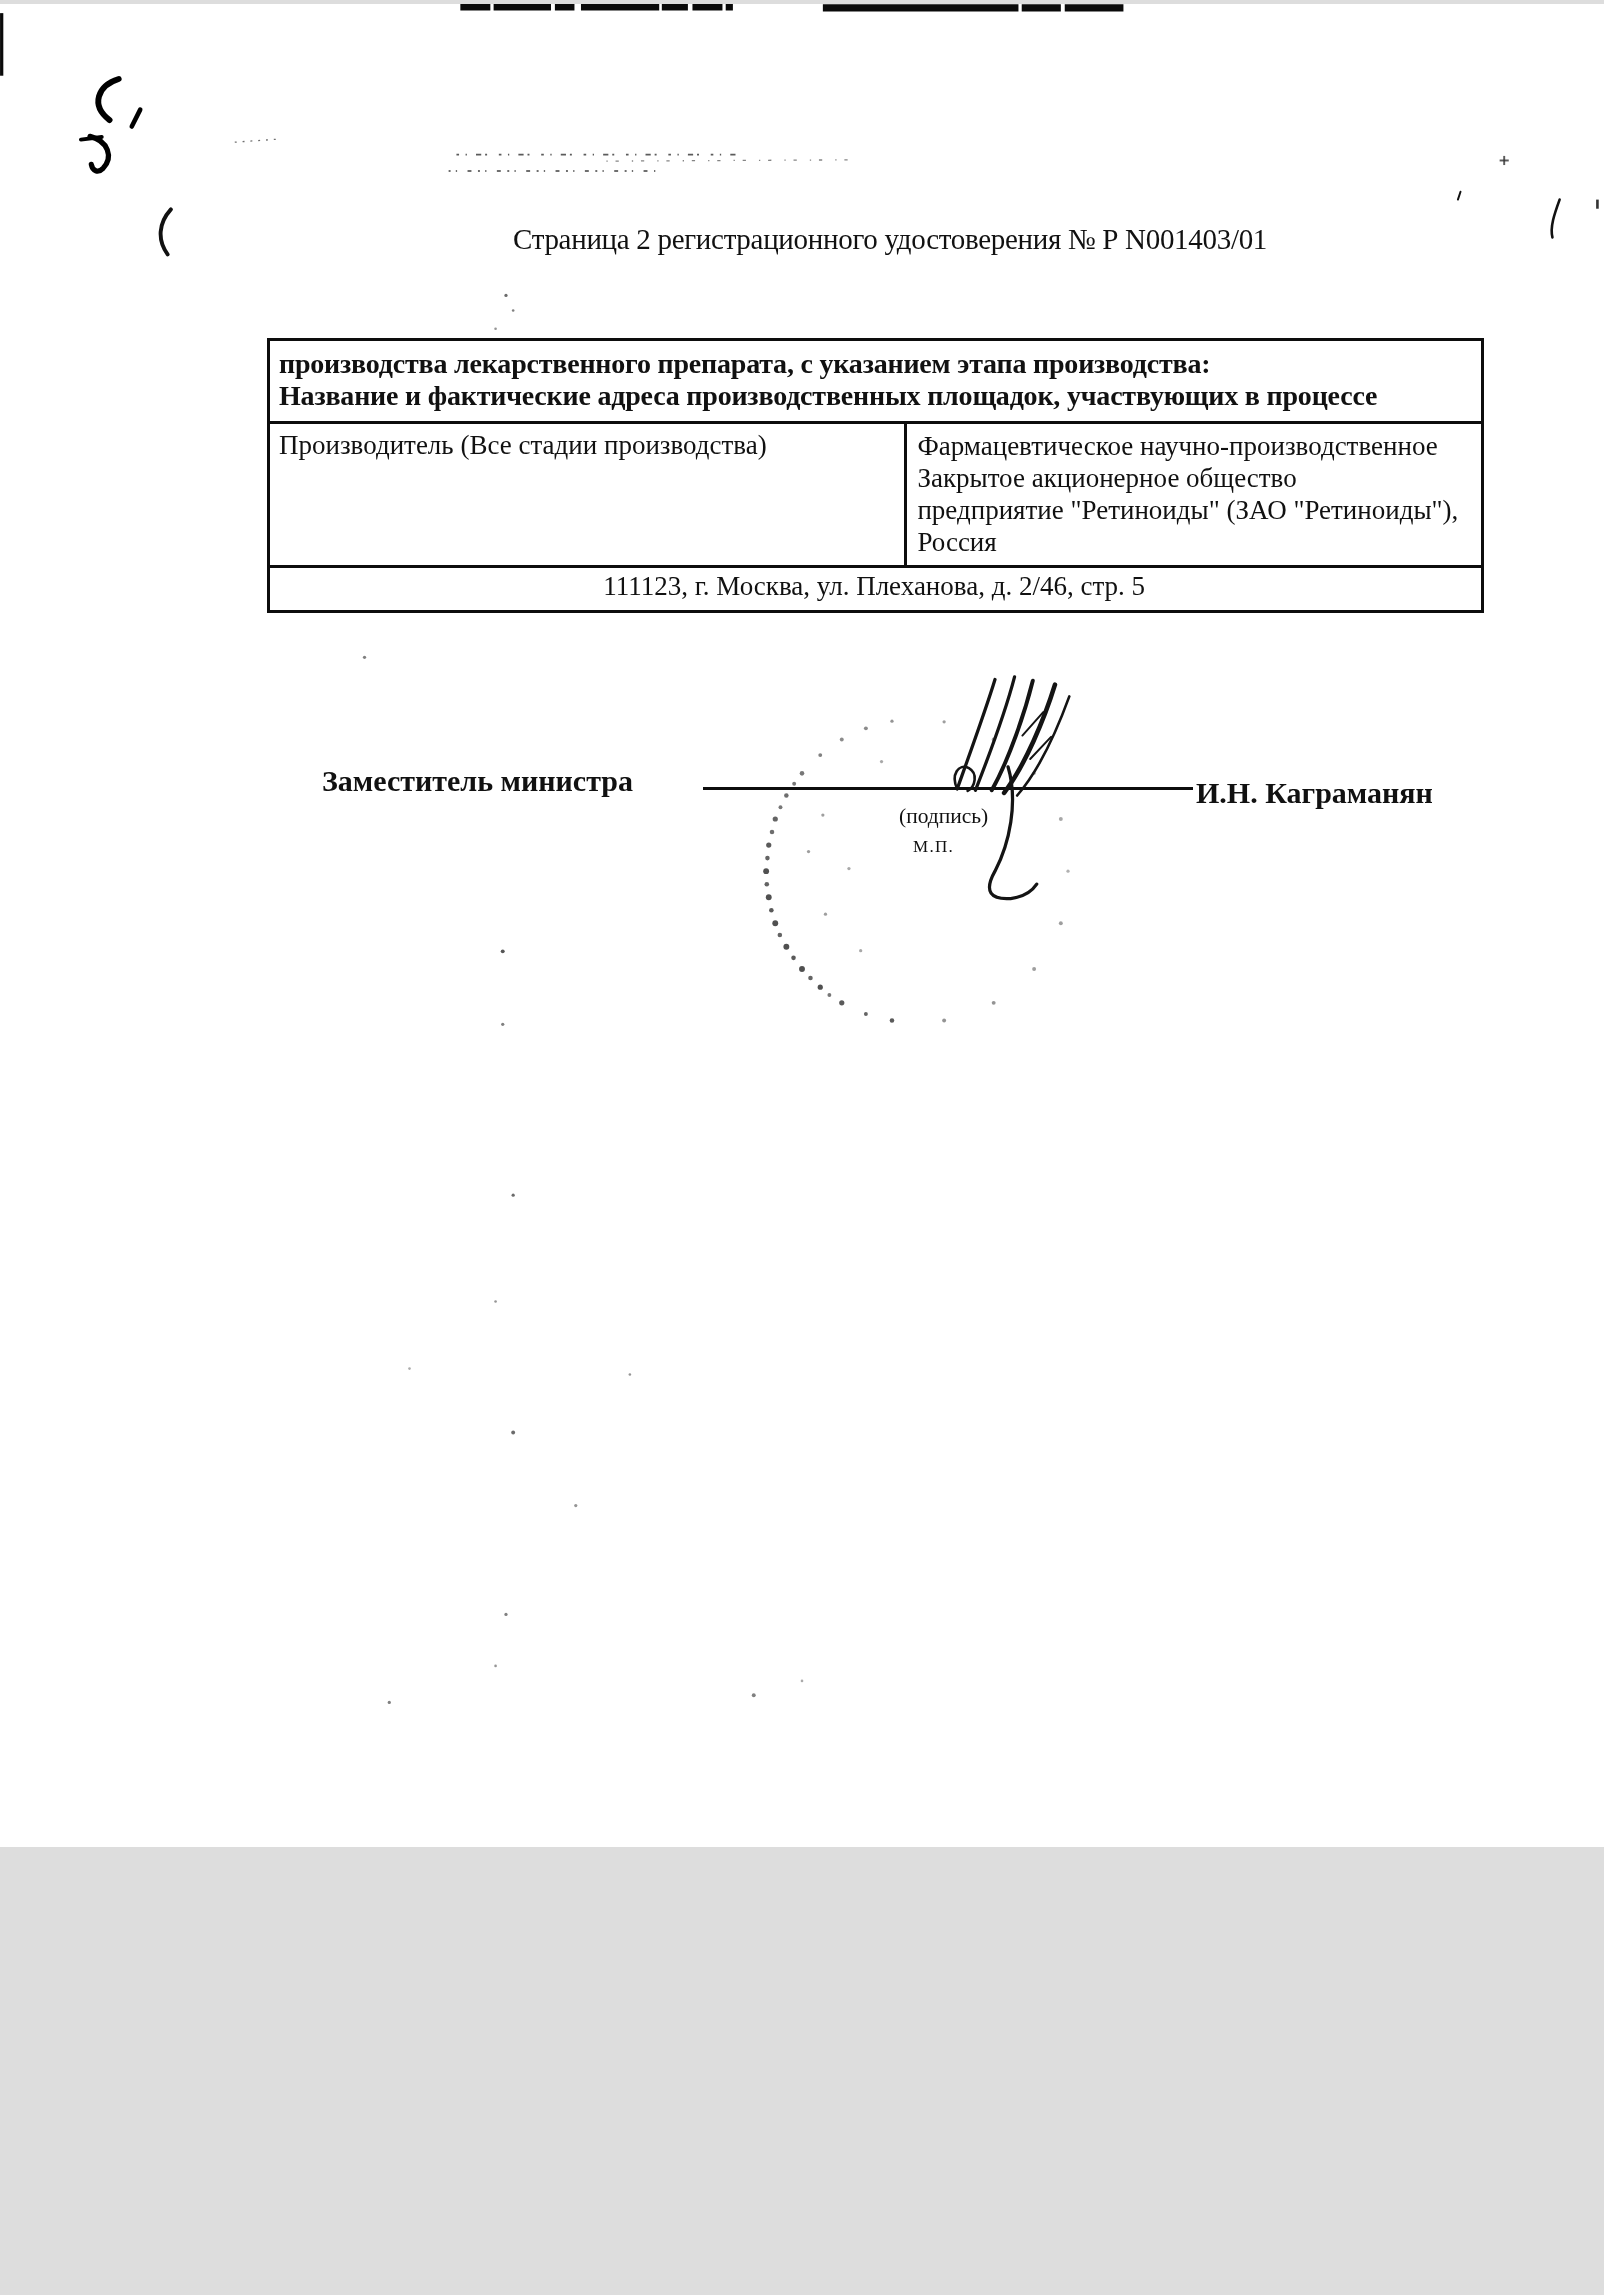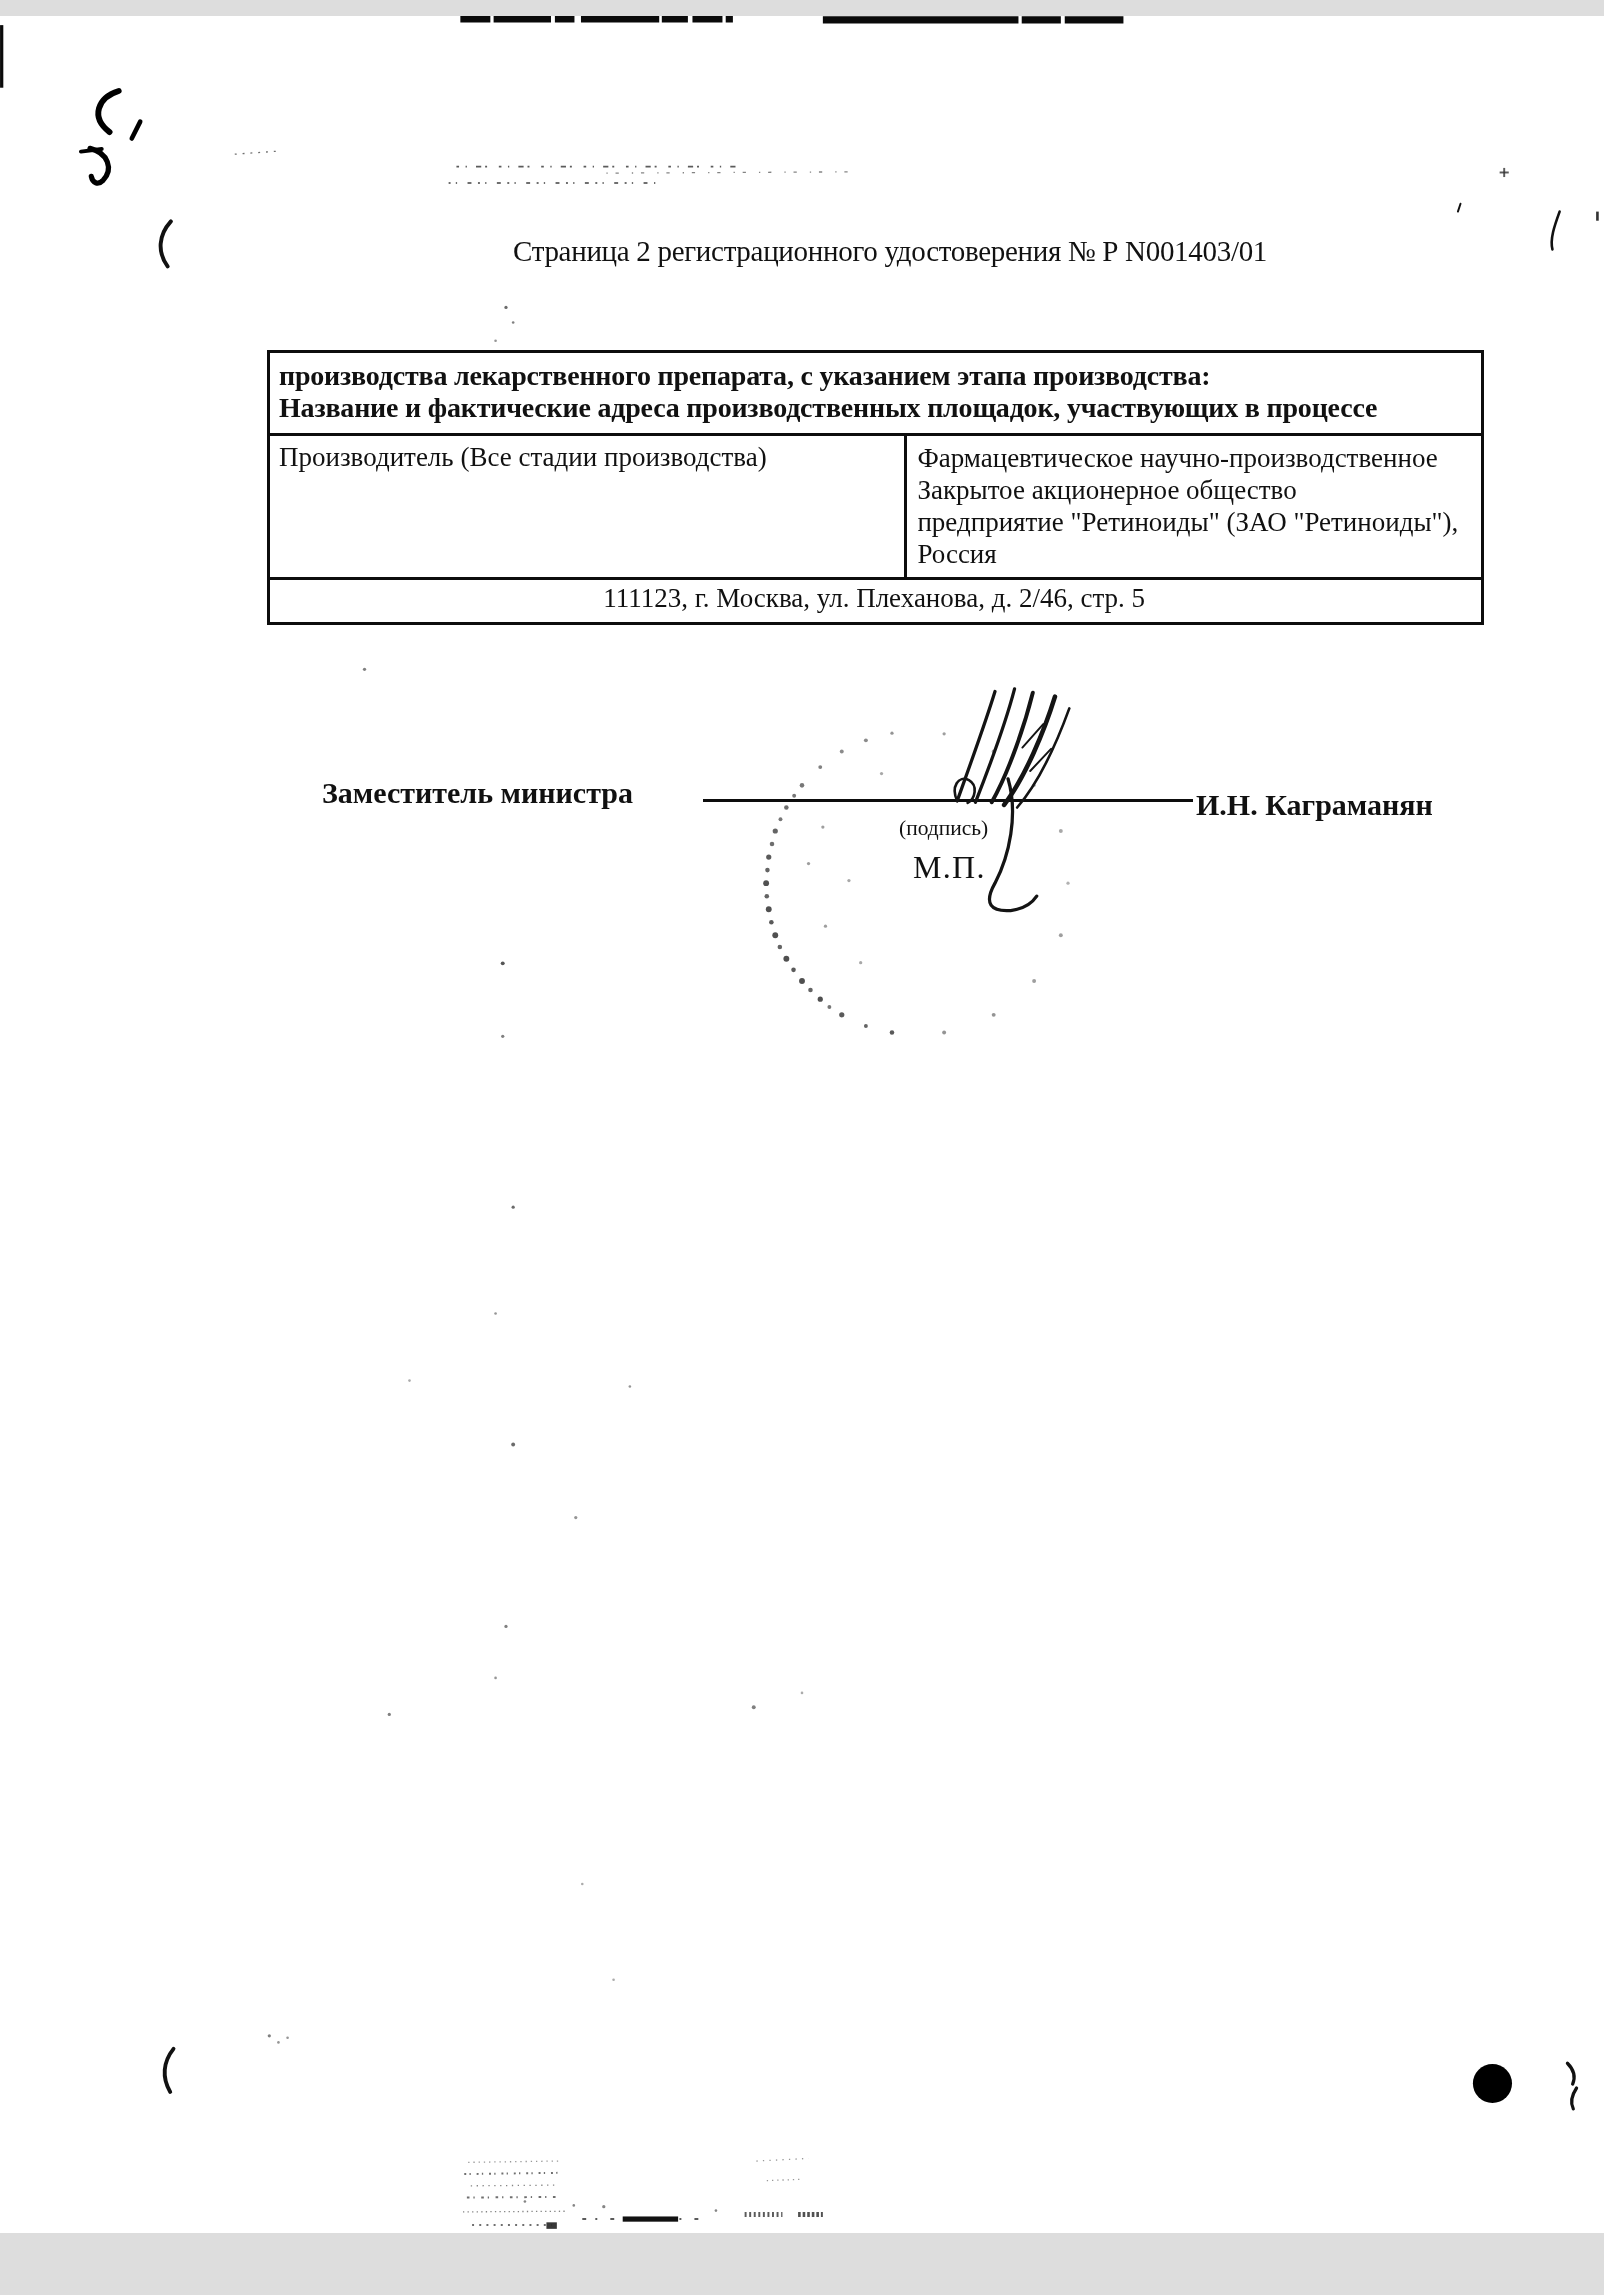--- a/index.html
+++ b/index.html
@@ -1,19 +1,19 @@
 <!DOCTYPE html>
 <html style="font-size:10.4px"><head>
 <meta charset="utf-8">
 <style>
   html,body{margin:0;padding:0;background:#ddd;}
   .page{
     position:relative;
-    width:1604px;height:2217px;
-    margin:16px auto;
+    width:1604px;height:1843px;
+    margin:4px auto;
     background:#ffffff;
     color:#111111;
     font-family:"Liberation Serif","DejaVu Serif",serif;
     overflow:hidden;
   }
   .abs{position:absolute;}
 
   .title{
     left:513px;top:219px;
     font-size:29px;letter-spacing:-0.3px;white-space:nowrap;
@@ -44,21 +44,21 @@
   .t-address{
     padding:3.9px 7.8px 7.8px 5.2px;
     font-size:27px;
     text-align:center;
   }
 
   .sig-label{left:322px;top:760px;font-size:30px;font-weight:bold;white-space:nowrap;}
   .sig-line{left:703px;top:783px;width:490px;height:3.3px;background:#0d0d0d;}
   .sig-name{left:1196px;top:772px;font-size:30px;font-weight:bold;white-space:nowrap;}
   .sig-caption{left:899px;top:800px;font-size:21.5px;white-space:nowrap;text-align:center;}
-  .sig-mp{left:913px;top:833px;font-size:32px;letter-spacing:1.3px;}
+  .sig-mp{left:913px;top:833px;font-size:17px;letter-spacing:1.3px;}
 
   svg.artifacts{left:0;top:0;width:1604px;height:2295px;pointer-events:none;}
 </style>
 </head>
 <body>
 
 <div class="page">
 
   <div class="abs title">Страница 2 регистрационного удостоверения № Р N001403/01</div>
 

